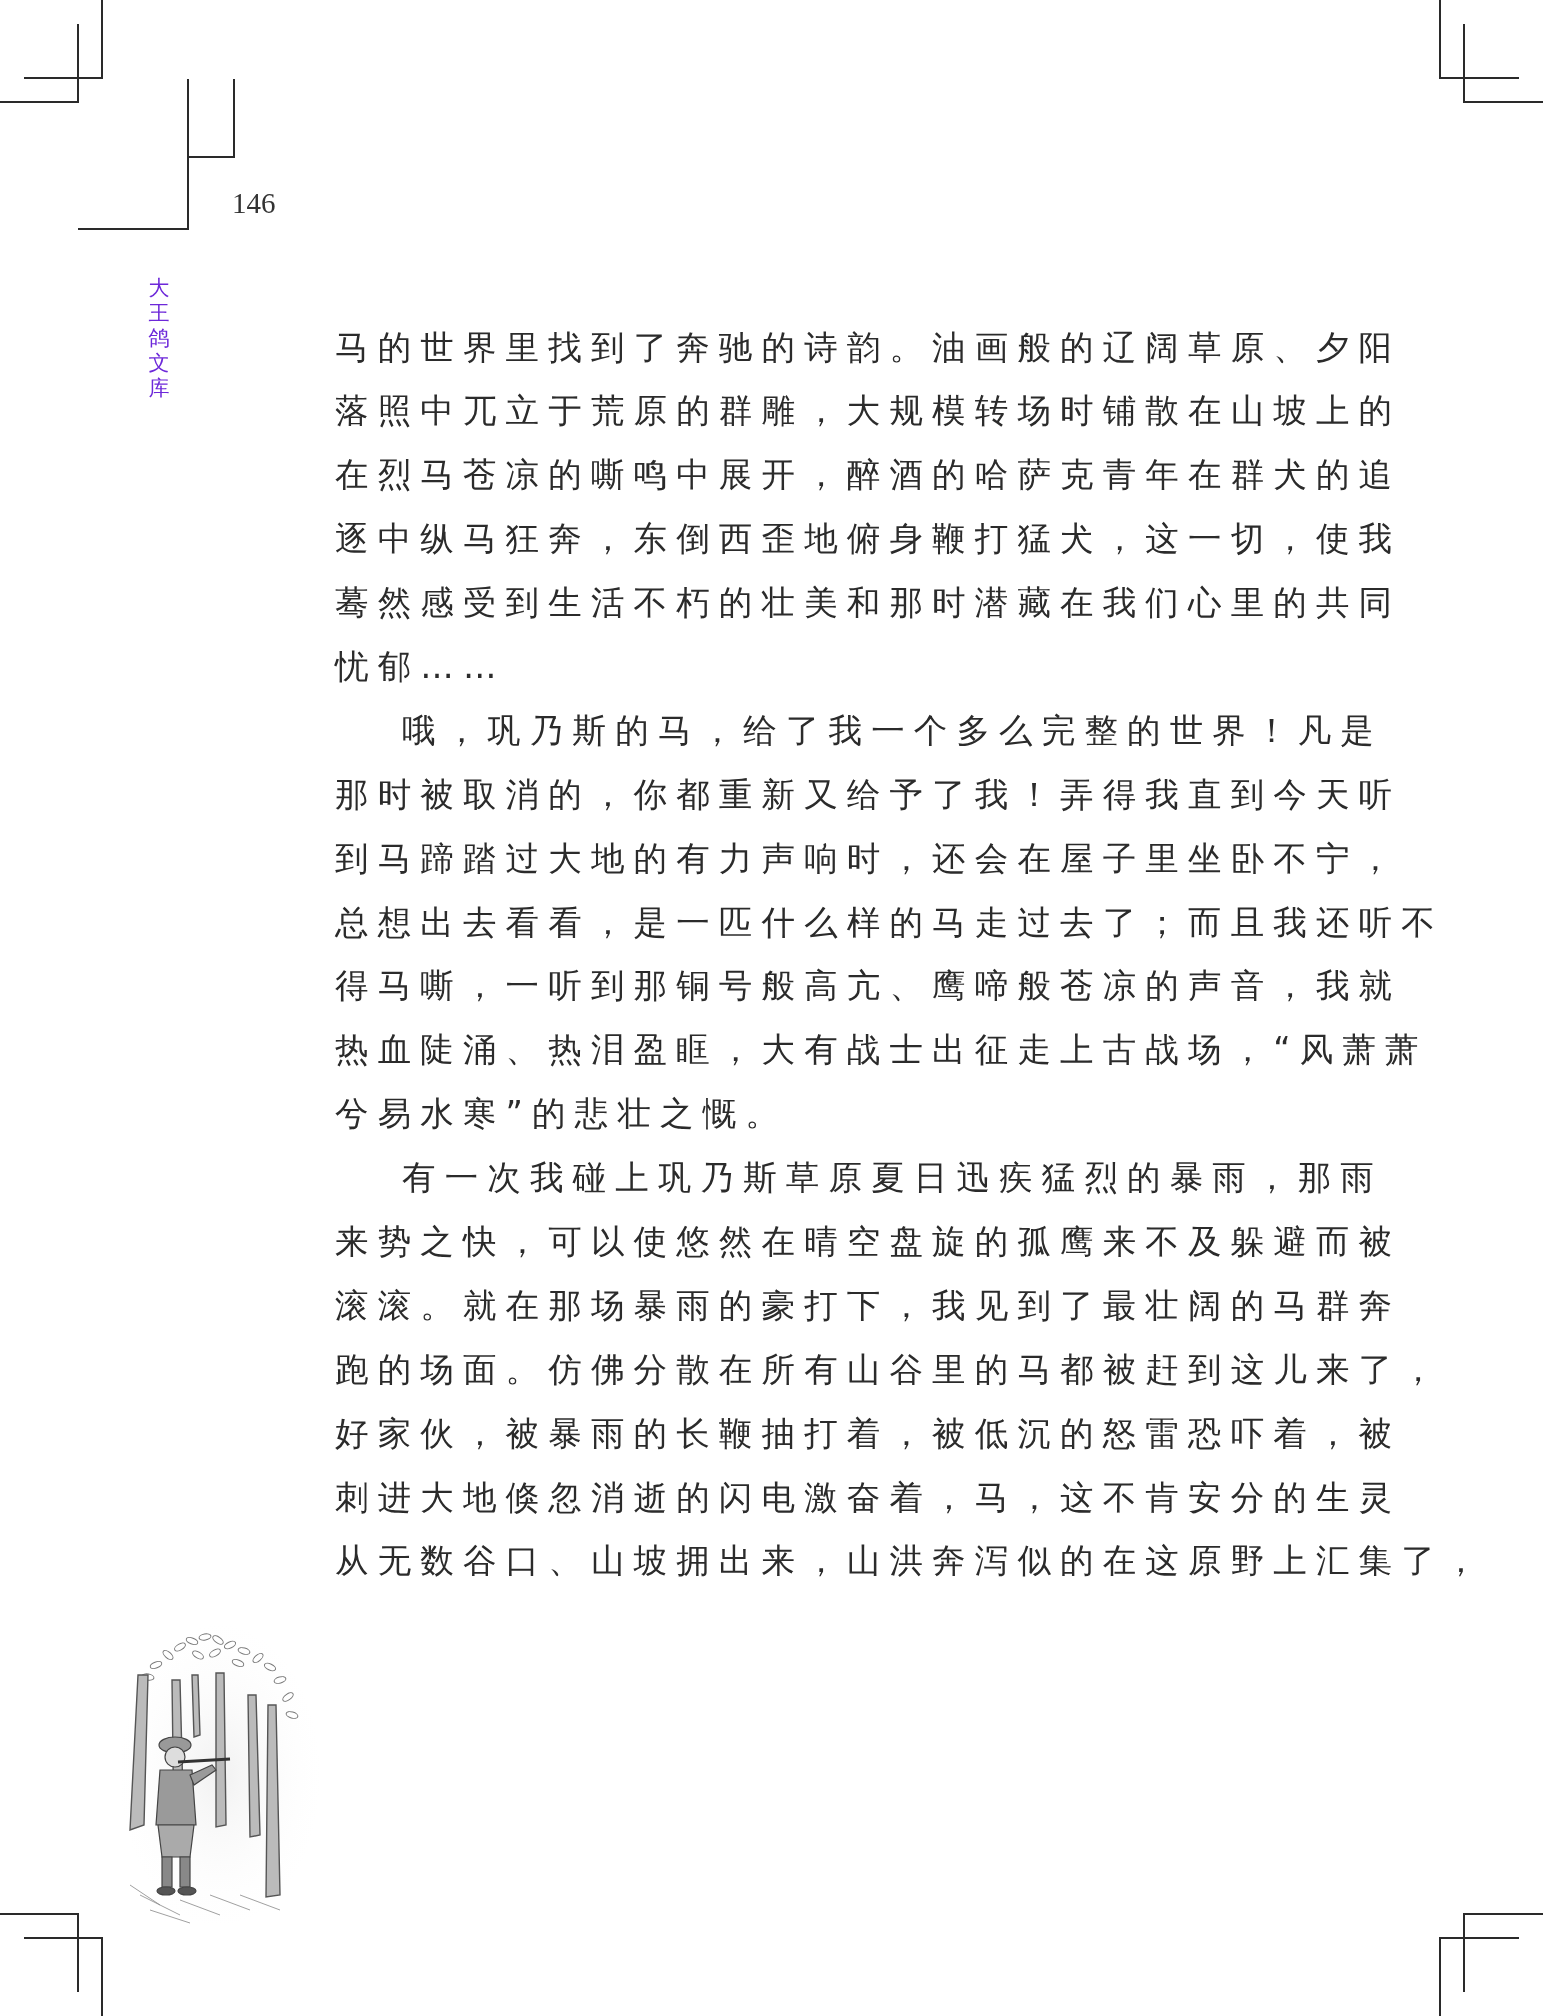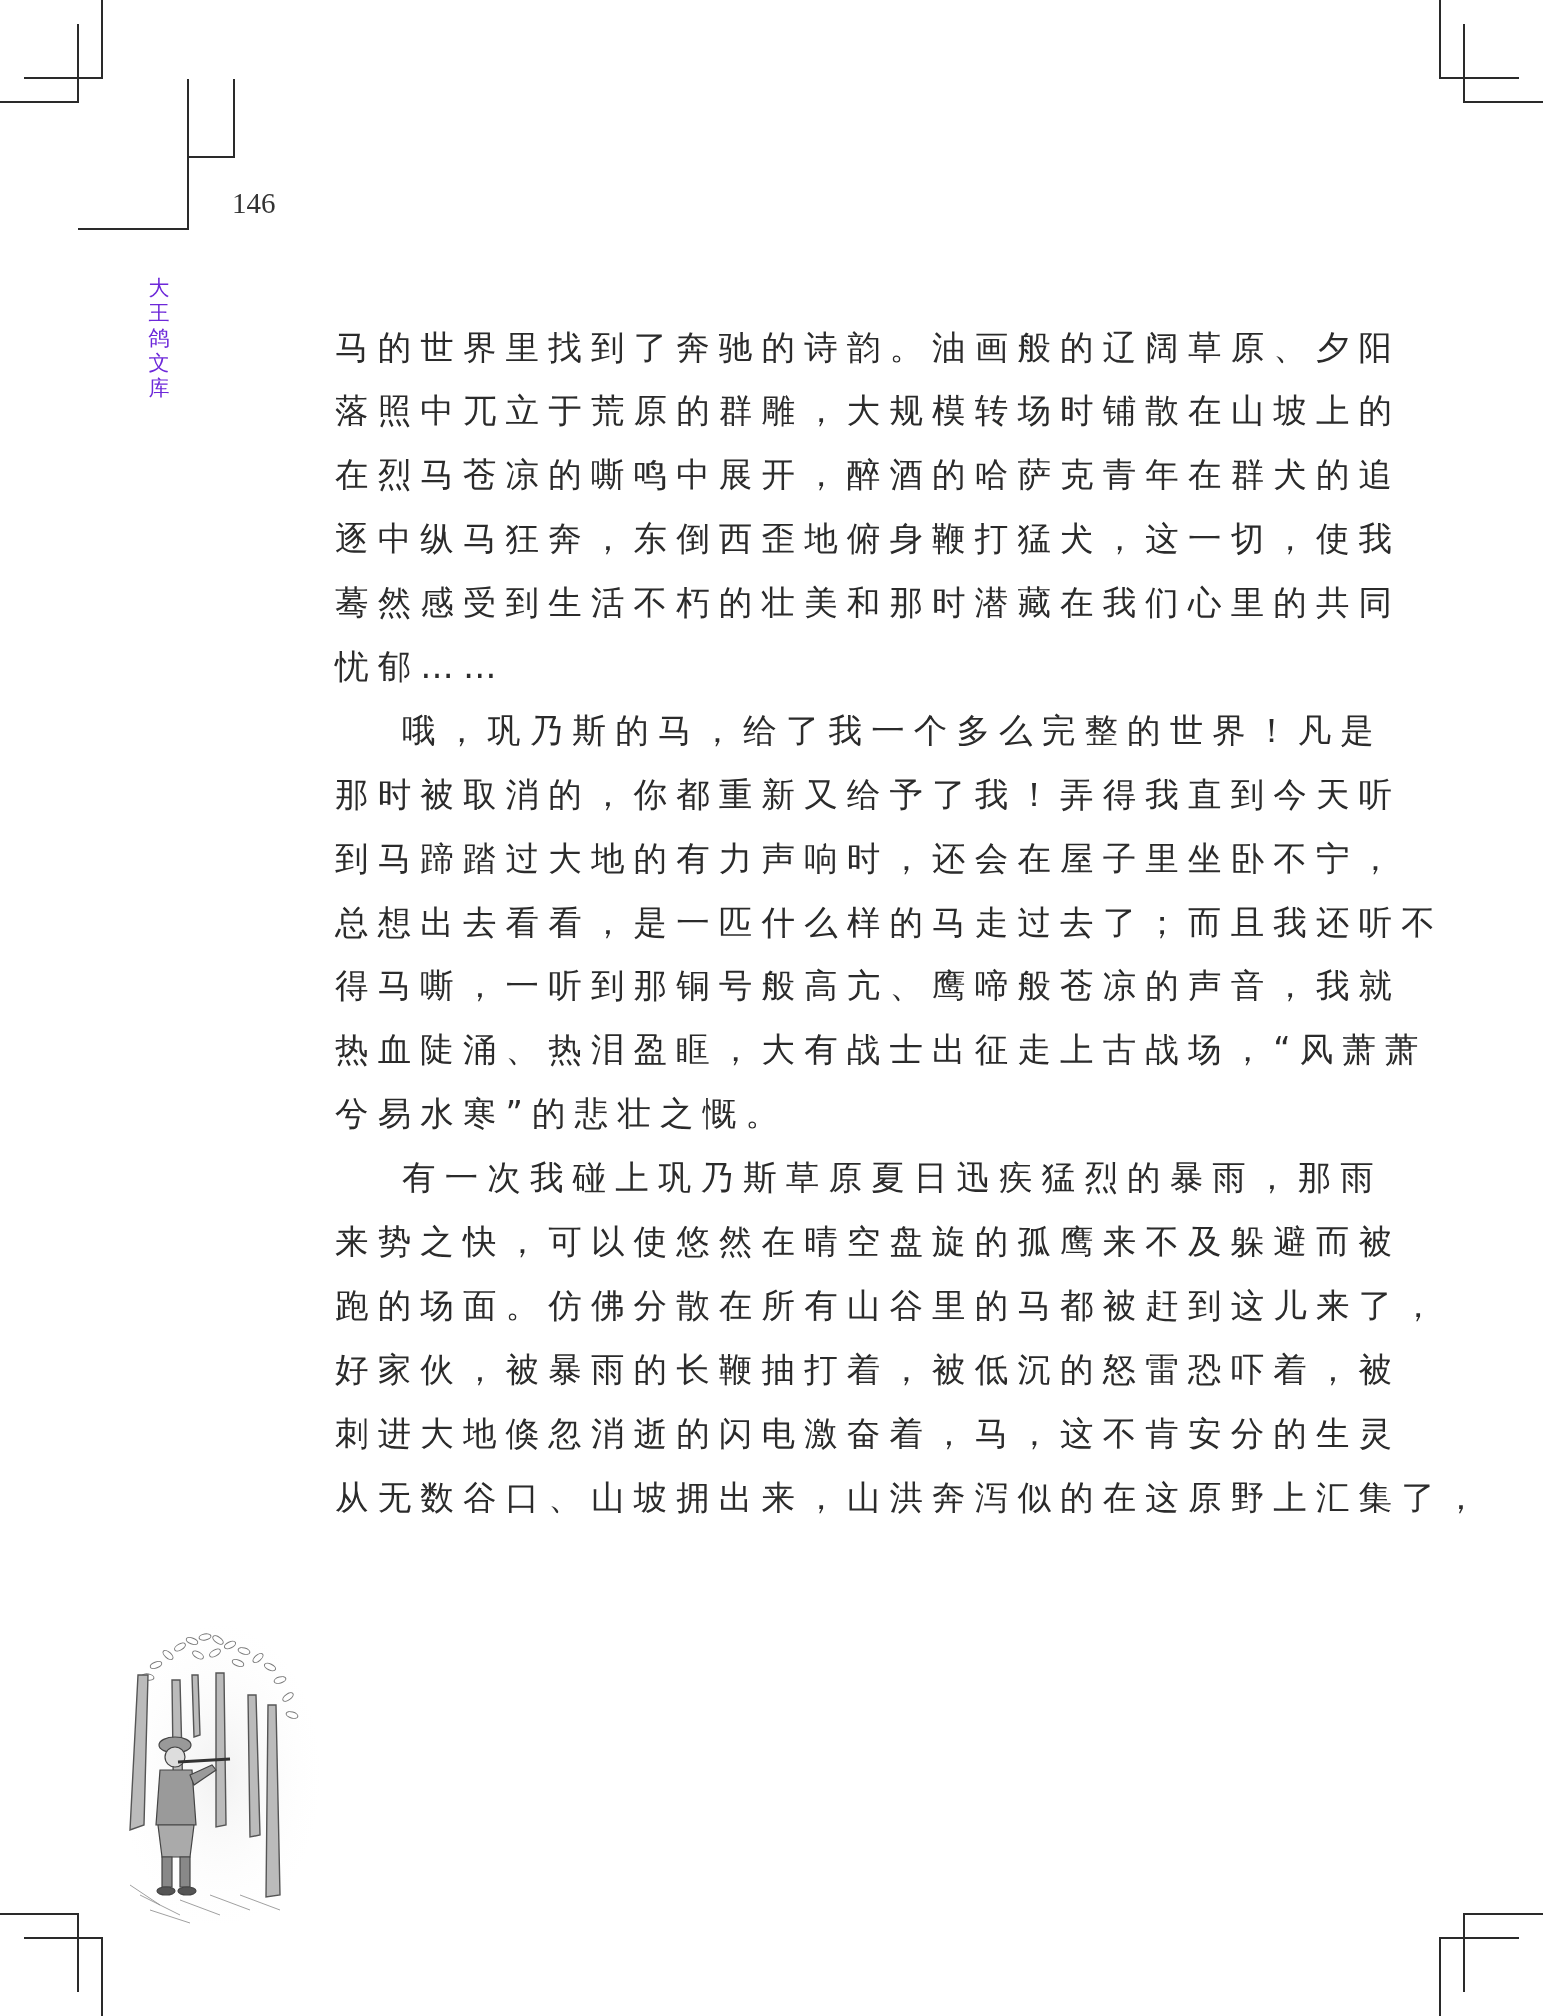--- a/index.html
+++ b/index.html
@@ -75,20 +75,21 @@
       <span class="line">那时被取消的，你都重新又给予了我！弄得我直到今天听</span>
       <span class="line">到马蹄踏过大地的有力声响时，还会在屋子里坐卧不宁，</span>
       <span class="line">总想出去看看，是一匹什么样的马走过去了；而且我还听不</span>
       <span class="line">得马嘶，一听到那铜号般高亢、鹰啼般苍凉的声音，我就</span>
       <span class="line">热血陡涌、热泪盈眶，大有战士出征走上古战场，“风萧萧</span>
       <span class="line">兮易水寒”的悲壮之慨。</span>
     </div>
     <div>
       <span class="line indent">有一次我碰上巩乃斯草原夏日迅疾猛烈的暴雨，那雨</span>
       <span class="line">来势之快，可以使悠然在晴空盘旋的孤鹰来不及躲避而被</span>
+      <span class="line">滚滚。就在那场暴雨的豪打下，我见到了最壮阔的马群奔</span>
       <span class="line">跑的场面。仿佛分散在所有山谷里的马都被赶到这儿来了，</span>
       <span class="line">好家伙，被暴雨的长鞭抽打着，被低沉的怒雷恐吓着，被</span>
       <span class="line">刺进大地倏忽消逝的闪电激奋着，马，这不肯安分的生灵</span>
       <span class="line">从无数谷口、山坡拥出来，山洪奔泻似的在这原野上汇集了，</span>
     </div>
   </div>
 
   <div class="illustration">
     <svg width="200" height="300" viewBox="0 0 200 300">
       <defs>

